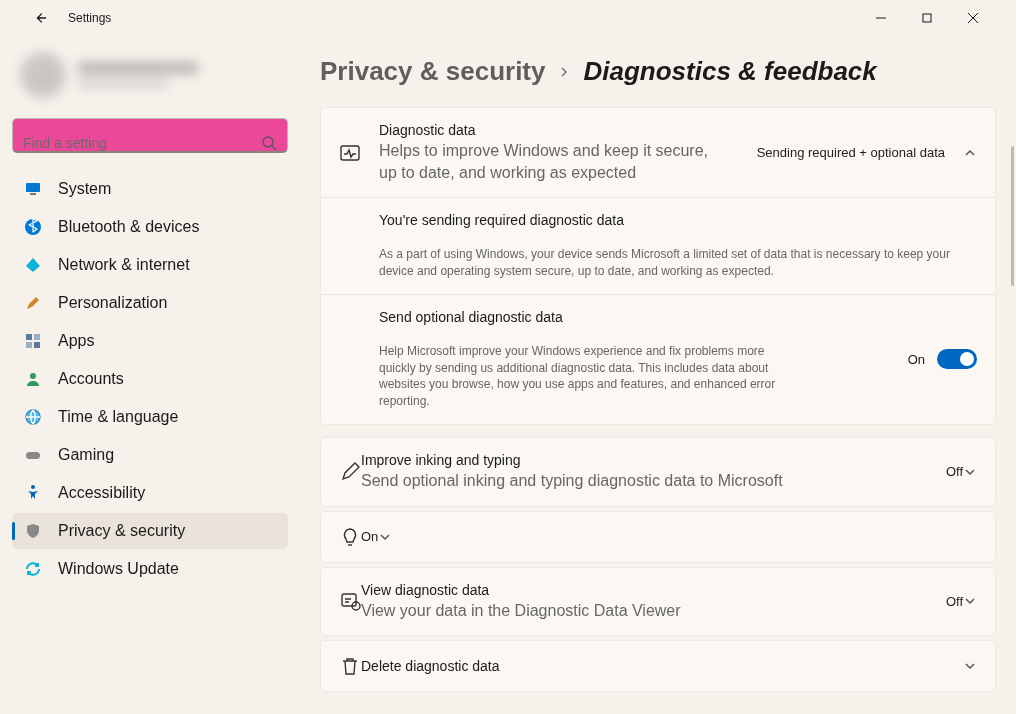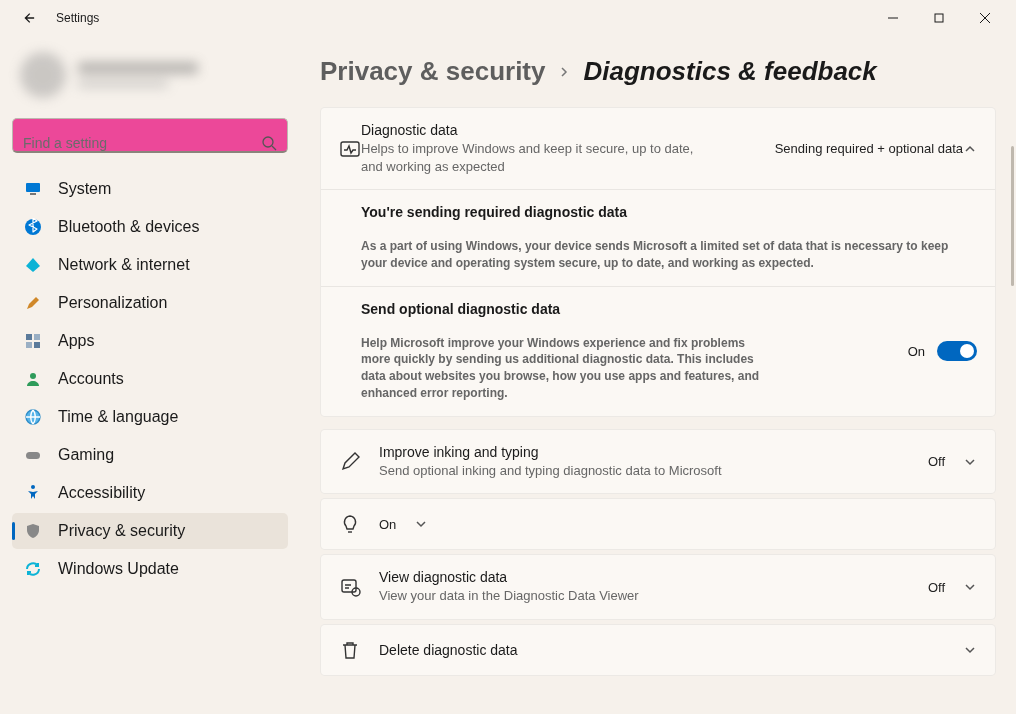--- a/index.html
+++ b/index.html
@@ -1,17 +1,17 @@
 <!DOCTYPE html>
 <html><head>
 <meta charset="utf-8">
 <style>
 * { box-sizing: border-box; margin: 0; padding: 0; font-family: "Segoe UI", "Segoe UI Variable", -apple-system, sans-serif; }
 body { background: #f6f1eb; width: 1016px; height: 714px; overflow: hidden; position: relative; color: #1a1a1a; }
-.titlebar { height: 36px; display: flex; align-items: center; padding: 0 8px; }
+.titlebar { height: 36px; display: flex; align-items: center; padding: 0 20px; }
 .back-btn { width: 40px; height: 36px; display: flex; align-items: center; justify-content: center; }
 .back-btn svg { width: 14px; height: 14px; }
 .app-title { font-size: 12px; margin-left: 8px; }
 .win-controls { margin-left: auto; display: flex; }
 .win-ctrl { width: 46px; height: 36px; display: flex; align-items: center; justify-content: center; }
 .win-ctrl svg { width: 10px; height: 10px; }
 .layout { display: flex; height: calc(714px - 36px); }
 .sidebar { width: 300px; padding: 0 12px 12px 12px; display: flex; flex-direction: column; }
 .account-area { height: 70px; padding: 8px 8px 0 8px; filter: blur(6px); opacity: .4; display: flex; align-items: center; gap: 12px; }
 .account-avatar { width: 46px; height: 46px; border-radius: 50%; background: #8a8a8a; }
@@ -26,32 +26,32 @@
 .nav-item { height: 36px; display: flex; align-items: center; gap: 16px; padding: 0 12px; border-radius: 5px; font-size: 16px; position: relative; }
 .nav-item .nav-icon { width: 18px; height: 18px; display: flex; align-items: center; justify-content: center; }
 .nav-item.active { background: #eae3da; }
 .nav-item.active::before { content: ""; position: absolute; left: 0; top: 9px; bottom: 9px; width: 3px; border-radius: 2px; background: #0067c0; }
 .main { flex: 1; padding: 20px 16px 0 20px; overflow-y: hidden; position: relative; }
 .breadcrumb { display: flex; align-items: center; gap: 12px; margin-bottom: 20px; }
 .bc-parent { font-size: 26px; color: #5e5e5e; font-weight: 600; }
 .bc-sep { color: #777; }
 .bc-current { font-size: 26px; font-weight: 600; font-style: italic; }
 .cards { display: flex; flex-direction: column; gap: 4px; padding-right: 4px; }
-.card { background: #fbf8f4; border: 1px solid rgba(0,0,0,0.06); border-radius: 5px; padding: 14px 18px; display: flex; align-items: center; gap: 18px; }
+.card { background: #fbf8f4; border: 1px solid rgba(0,0,0,0.06); border-radius: 5px; padding: 14px 18px; display: flex; align-items: center; }
 .card-icon { width: 22px; height: 22px; color: #333; flex-shrink: 0; }
 .card-body { flex: 1; min-width: 0; }
 .card-title { font-size: 14px; color: #1a1a1a; }
-.card-sub { font-size: 13px; color: #666; margin-top: 2px; line-height: 1.35; }
+.card-sub { font-size: 16px; color: #666; margin-top: 2px; line-height: 1.35; }
 .card-status { font-size: 13px; color: #222; white-space: nowrap; }
 .chev { width: 14px; height: 14px; color: #555; flex-shrink: 0; }
 .group { background: #fbf8f4; border: 1px solid rgba(0,0,0,0.06); border-radius: 5px; overflow: hidden; }
-.group .row { padding: 14px 18px; display: flex; align-items: center; }
+.group .row { padding: 14px 18px; display: flex; align-items: center; gap: 18px; }
 .group .row + .row { border-top: 1px solid rgba(0,0,0,0.07); }
 .row-icon-slot { width: 22px; flex-shrink: 0; }
-.row-body { flex: 1; min-width: 0; font-weight: bold; }
+.row-body { flex: 1; min-width: 0; }
 .row-body.narrow { max-width: 400px; }
 .row-title { font-size: 14px; }
 .row-sub { font-size: 12px; color: #666; margin-top: 18px; line-height: 1.4; }
 .row-sub2 { font-size: 12px; color: #666; margin-top: 12px; line-height: 1.4; }
 .toggle-wrap { display: flex; align-items: center; gap: 12px; }
 .toggle-label { font-size: 13px; }
 .toggle { width: 40px; height: 20px; border-radius: 10px; background: #0067c0; position: relative; }
 .toggle::after { content: ""; position: absolute; right: 3px; top: 3px; width: 14px; height: 14px; border-radius: 50%; background: #fff; }
 .scroll-indicator { position: absolute; right: 2px; top: 110px; width: 3px; height: 140px; background: #bfb8ae; border-radius: 2px; }
 .section-gap { height: 4px; }

